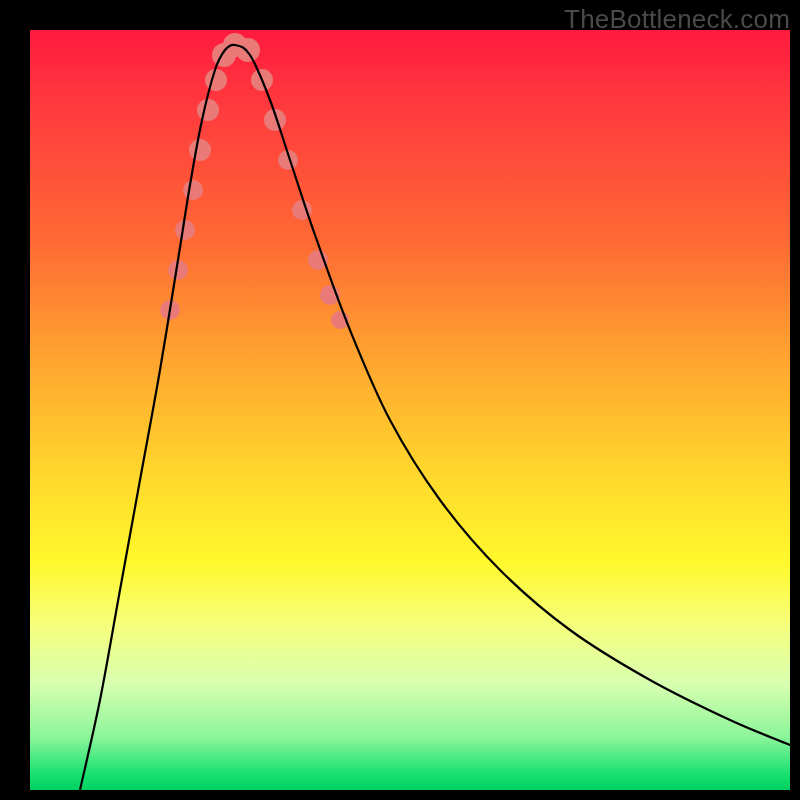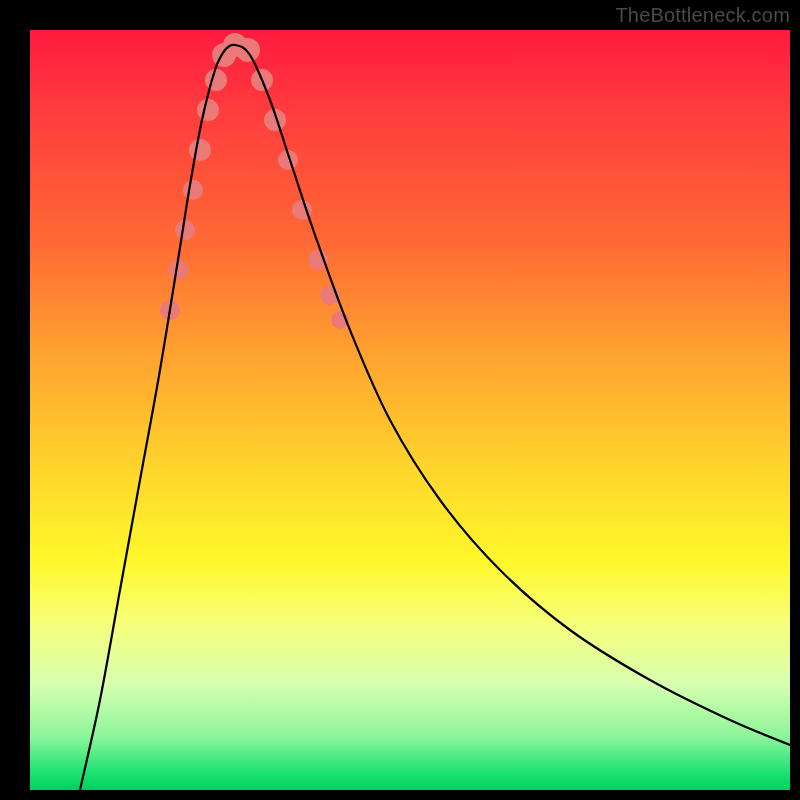--- a/index.html
+++ b/index.html
@@ -40,21 +40,21 @@
       #8cf59a 93%,
       #17e070 98%,
       #00d060 100%
     );
   }
   .watermark {
     position: absolute;
     top: 4px;
     right: 10px;
     color: #4a4a4a;
-    font-size: 20px;
+    font-size: 26px;
     font-weight: 500;
     letter-spacing: 0.2px;
     user-select: none;
   }
   svg.curve {
     position: absolute;
     inset: 0;
   }
 </style>
 </head>

